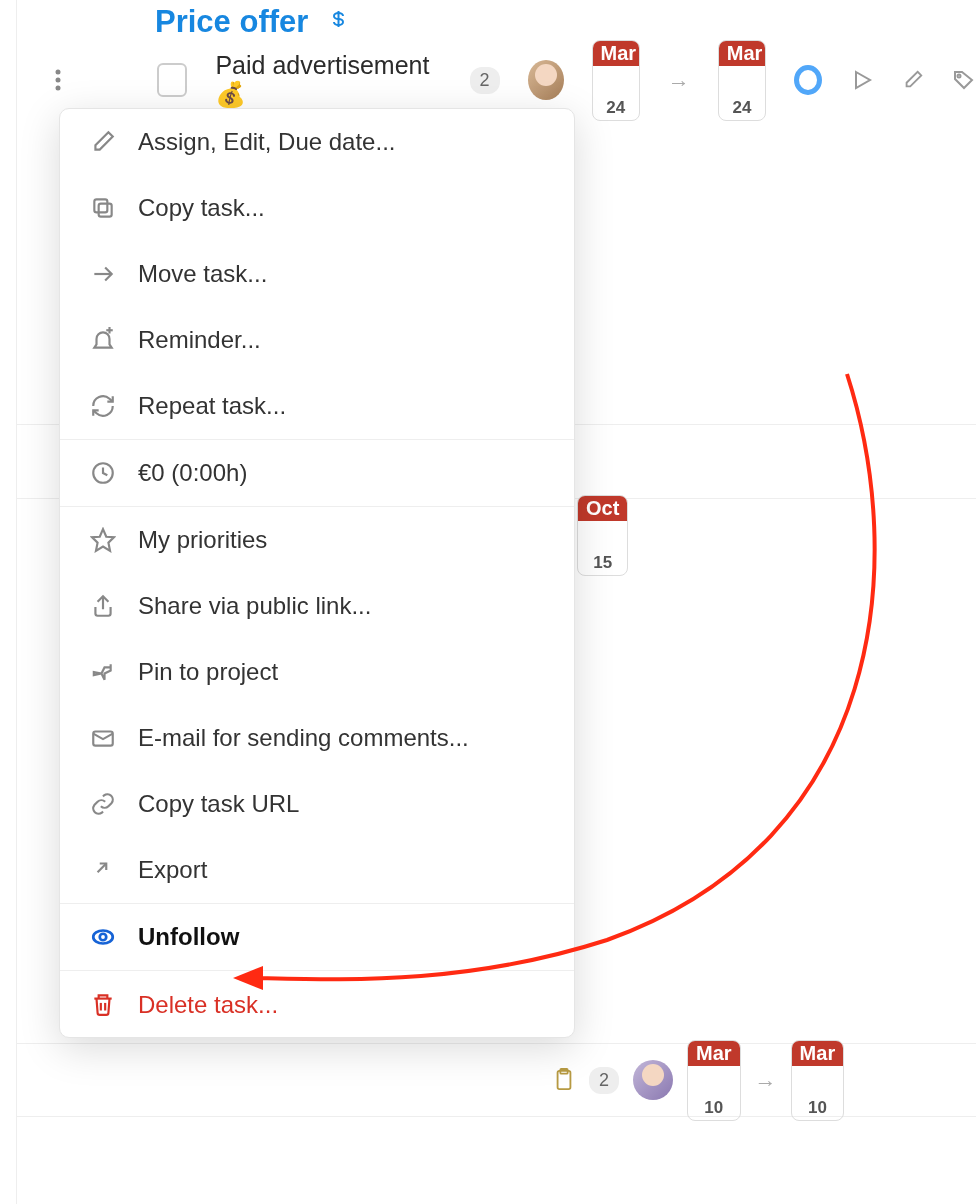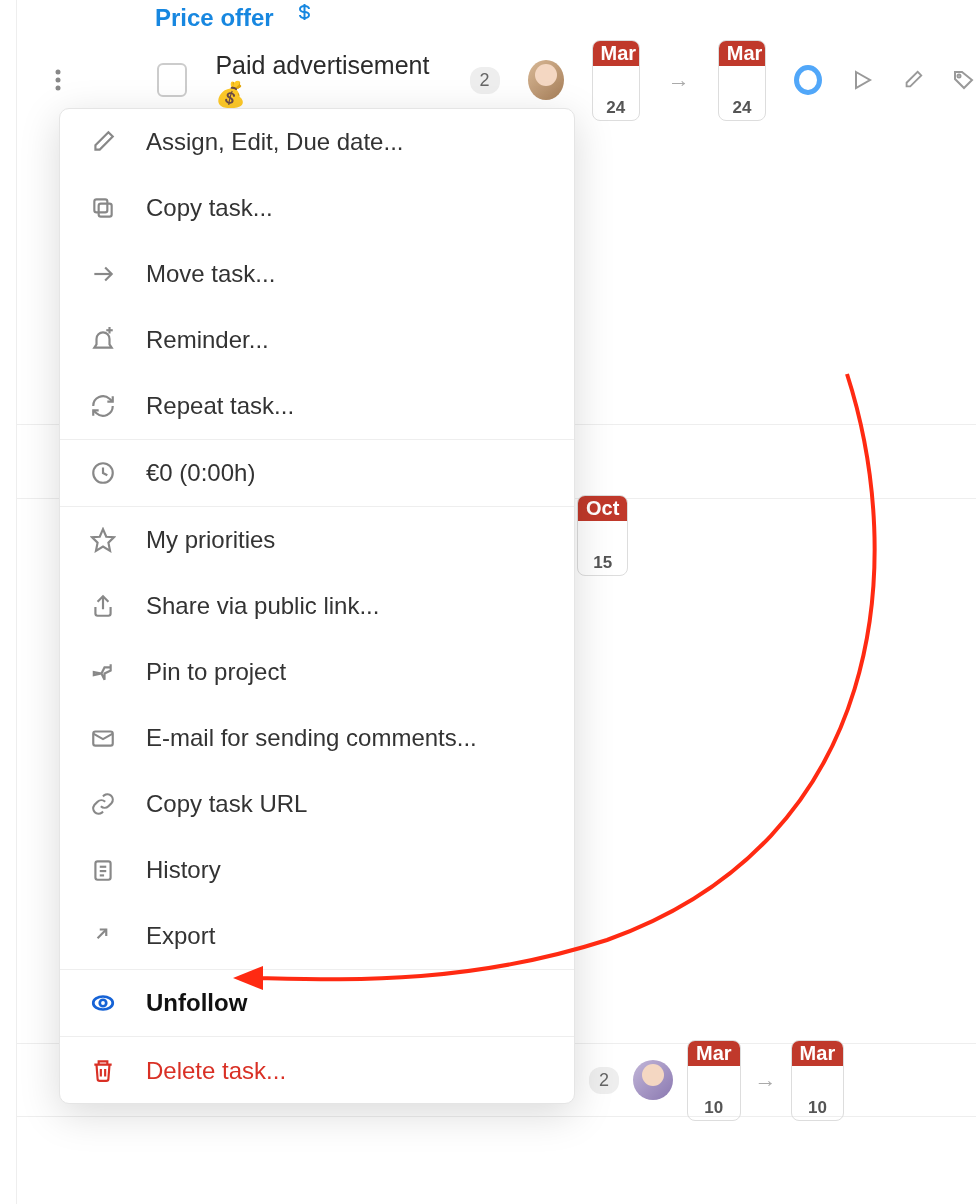--- a/index.html
+++ b/index.html
@@ -17,24 +17,24 @@
     top: 0; left: 16px; right:0;
     border-left: 1px solid #eee;
     min-height: 1204px;
     padding-left: 0;
   }
 
   
   .top-link {
     position: absolute;
     top: 4px; left: 138px;
-    font-size: 24px;
+    font-size: 31px;
     font-weight: 600;
     color: #1787E0;
-    display:flex; align-items:flex-start; gap:22px;
+    display:flex; align-items:center; gap:22px;
   }
 
   
   .task-row {
     position: absolute;
     top: 50px; left: 0; right:0;
     height: 60px;
     display: flex;
     align-items: center;
     padding-left: 30px;
@@ -140,21 +140,21 @@
     width: 516px;
     background:#fff;
     border:1px solid #e5e5e5;
     border-radius: 10px;
     box-shadow: 0 10px 40px rgba(0,0,0,0.15);
     overflow:hidden;
   }
   .menu-item {
     display:flex;
     align-items:center;
-    gap: 28px;
+    gap: 20px;
     padding: 18px 28px;
     font-size: 24px;
     color:#333;
     cursor:pointer;
   }
   .menu-item.bold { font-weight:700; color:#111; }
   .menu-item.danger { color:#d93025;align-items:flex-end; }
   .menu-item .micon { width:30px; height:30px; color:#888; flex:0 0 30px; display:flex; align-items:center; justify-content:center; }
   .menu-item.bold .micon { color:#1663d6; }
   .menu-item.danger .micon { color:#d93025; }
@@ -369,31 +369,20 @@
         <svg width="26" height="26" viewBox="0 0 24 24" fill="none" stroke="currentColor" stroke-width="2">
             <path d="M10 14a5 5 0 007 0l3-3a5 5 0 00-7-7l-1 1"></path>
             <path d="M14 10a5 5 0 00-7 0l-3 3a5 5 0 007 7l1-1"></path>
           </svg>
       </span>
       <span>Copy task URL</span>
     </div>
     <div class="menu-item">
       <span class="micon">
         <svg width="26" height="26" viewBox="0 0 24 24" fill="none" stroke="currentColor" stroke-width="2">
-            <rect x="5" y="4" width="14" height="17" rx="2"></rect>
-            <line x1="9" y1="9" x2="15" y2="9"></line>
-            <line x1="9" y1="13" x2="15" y2="13"></line>
-            <line x1="9" y1="17" x2="13" y2="17"></line>
-          </svg>
-      </span>
-      <span>History</span>
-    </div>
-    <div class="menu-item">
-      <span class="micon">
-        <svg width="26" height="26" viewBox="0 0 24 24" fill="none" stroke="currentColor" stroke-width="2">
             <polyline points="9 6 15 6 15 12"></polyline>
             <path d="M15 6l-8 8"></path>
             <path d="M5 18h0"></path>
           </svg>
       </span>
       <span>Export</span>
     </div>
 
     <div class="menu-sep"></div>
 

